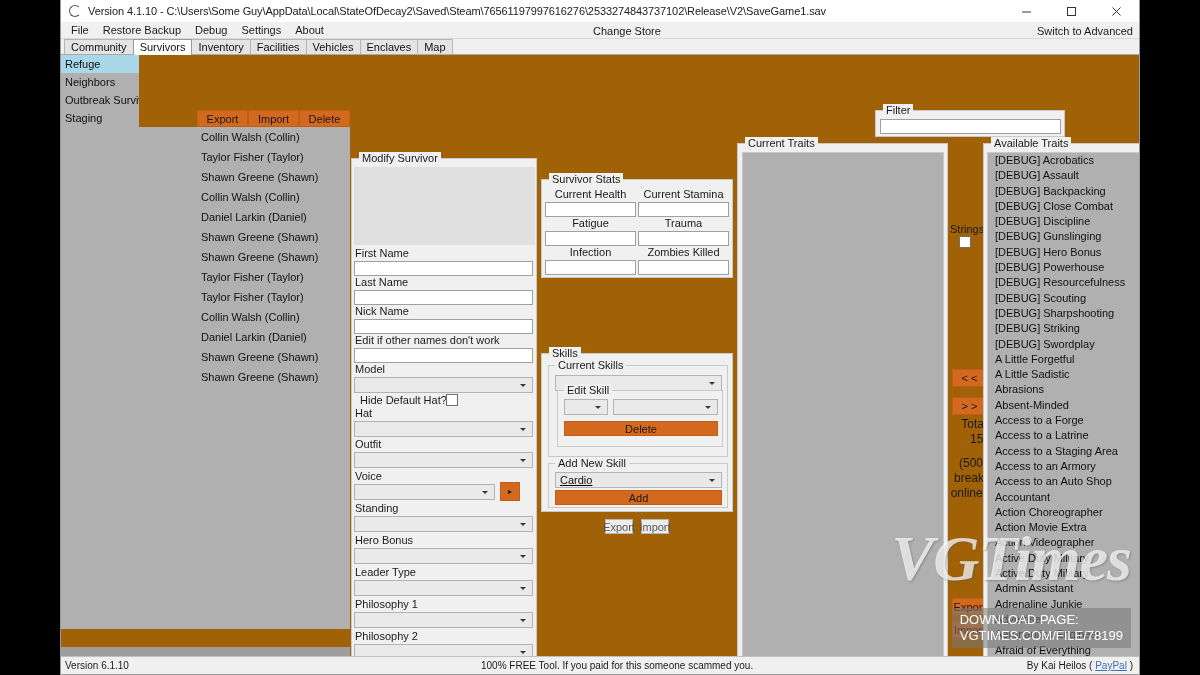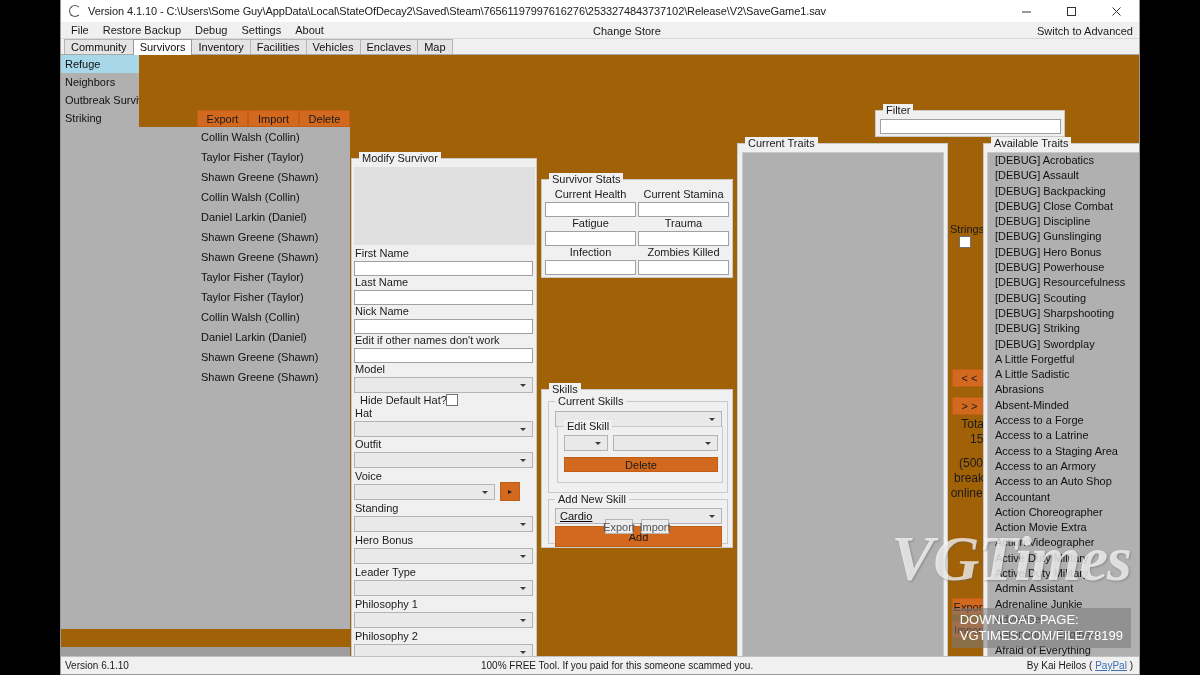--- a/index.html
+++ b/index.html
@@ -195,21 +195,21 @@
   
   #modify-survivor { left: 290px; top: 103px; width: 186px; height: 507px; }
   #ms-canvas {
     position: absolute; left: 2px; top: 8px; width: 181px; height: 78px;
     background: #e0e0e0;
   }
   
   #survivor-stats { left: 480px; top: 124px; width: 192px; height: 99px; }
   .stat-lbl { position: absolute; font-size: 11px; color: #1a1a1a; text-align: center; }
   
-  #skills-box { left: 480px; top: 298px; width: 192px; height: 159px; margin-top: 36px; }
+  #skills-box { left: 480px; top: 298px; width: 192px; height: 159px; }
   #current-skills { left: 6px; top: 11px; width: 180px; height: 92px; border:1px solid #c9c9c9; }
   #edit-skill { left: 8px; top: 24px; width: 166px; height: 57px; border:1px solid #c9c9c9; }
   #add-new-skill { left: 6px; top: 109px; width: 180px; height: 45px; border:1px solid #c9c9c9;}
   .inner-gbox { position: absolute; background: #f0f0f0; }
   .inner-gtitle {
     position: absolute; top: -7px; left: 6px; background: #f0f0f0;
     padding: 0 3px; font-size: 11px; color: #1a1a1a; white-space: nowrap;
   }
   .flat-btn {
     border: 1px solid #b5b5b5; background: #ececec;
@@ -339,21 +339,21 @@
       <div class="tab">Enclaves</div>
       <div class="tab">Map</div>
     </div>
 
     <div id="body">
 
       <div id="catlist">
         <div class="cat sel">Refuge</div>
         <div class="cat">Neighbors</div>
         <div class="cat">Outbreak Survivo</div>
-        <div class="cat">Striking</div>
+        <div class="cat">Staging</div>
       </div>
 
       <div class="orange-btn" id="btn-export-top">Export</div>
       <div class="orange-btn" id="btn-import-top">Import</div>
       <div class="orange-btn" id="btn-delete-top">Delete</div>
 
       <div id="survivorlist">
           <div class="survivor">Collin Walsh (Collin)</div>
           <div class="survivor">Taylor Fisher (Taylor)</div>
           <div class="survivor">Shawn Greene (Shawn)</div>
@@ -466,21 +466,21 @@
             </div>
             <div class="orange-btn" style="position:absolute;left:6px;top:30px;width:154px;height:15px;">Delete</div>
           </div>
         </div>
 
         <div class="inner-gbox" id="add-new-skill">
           <div class="inner-gtitle">Add New Skill</div>
           <div class="ddl" style="position:absolute;left:6px;top:8px;width:167px;">
             <span style="font-size:11px;color:#111;padding-left:4px;line-height:14px;display:block;">Cardio</span>
           </div>
-          <div class="orange-btn" style="position:absolute;left:6px;top:26px;width:167px;height:21px;">Add</div>
+          <div class="orange-btn" style="position:absolute;left:6px;top:26px;width:167px;height:15px;">Add</div>
         </div>
       </div>
 
       <div class="flat-btn" style="position:absolute;left:544px;top:464px;width:28px;height:15px;">Export</div>
       <div class="flat-btn" style="position:absolute;left:580px;top:464px;width:28px;height:15px;">Import</div>
 
       <div class="gbox" id="current-traits">
         <div class="gtitle">Current Traits</div>
         <div id="ct-list"></div>
       </div>

